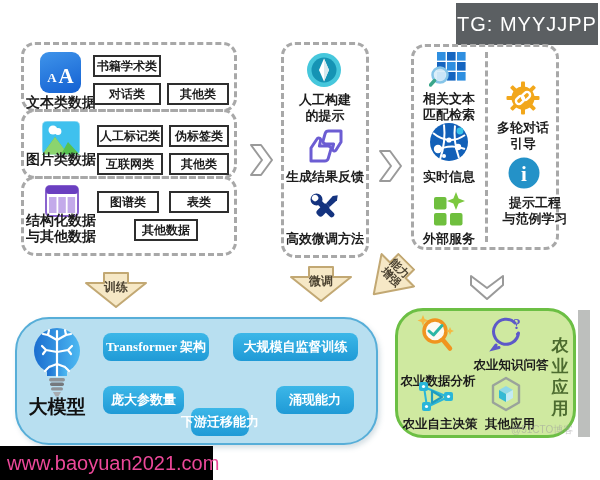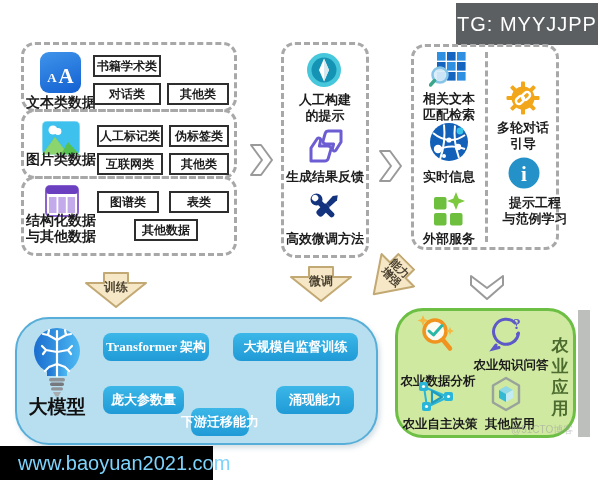--- a/index.html
+++ b/index.html
@@ -319,16 +319,16 @@
   <div class="abs" style="left:548px;top:335px;width:24px;text-align:center;font-size:17px;font-weight:bold;color:#4c6b2f;
               white-space:pre-line;line-height:21px;">农
 业
 应
 用</div>
 
   <div class="abs" style="left:578px;top:310px;width:12px;height:127px;background:#bdbfbd;"></div>
 
   <div class="abs sans" style="left:511px;top:423px;font-size:10px;color:#9d9d9d;opacity:.55;">@51CTO博客</div>
 
-  <div class="abs sans" style="left:0;top:446px;width:213px;height:34px;background:#000;color:#7dd3fc;display:flex;
-              align-items:center;padding-left:18px;box-sizing:border-box;font-size:20px;text-align:right;">www.baoyuan2021.com</div>
+  <div class="abs sans" style="left:0;top:446px;width:213px;height:34px;background:#000;color:#ec4899;display:flex;
+              align-items:center;padding-left:7px;box-sizing:border-box;font-size:20px;text-align:right;">www.baoyuan2021.com</div>
 
 </div>
 
 </body></html>

